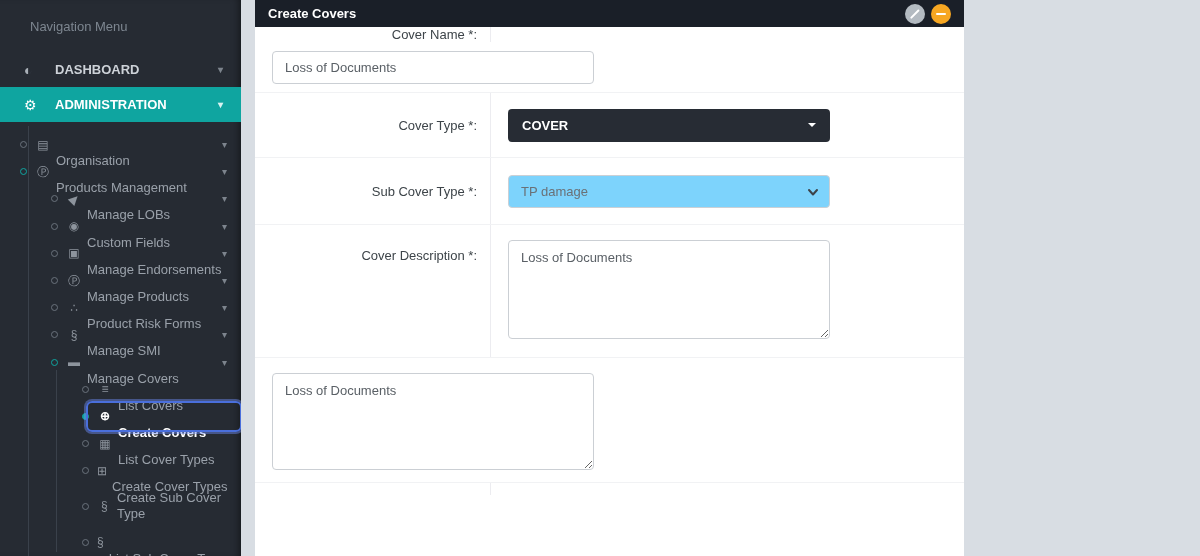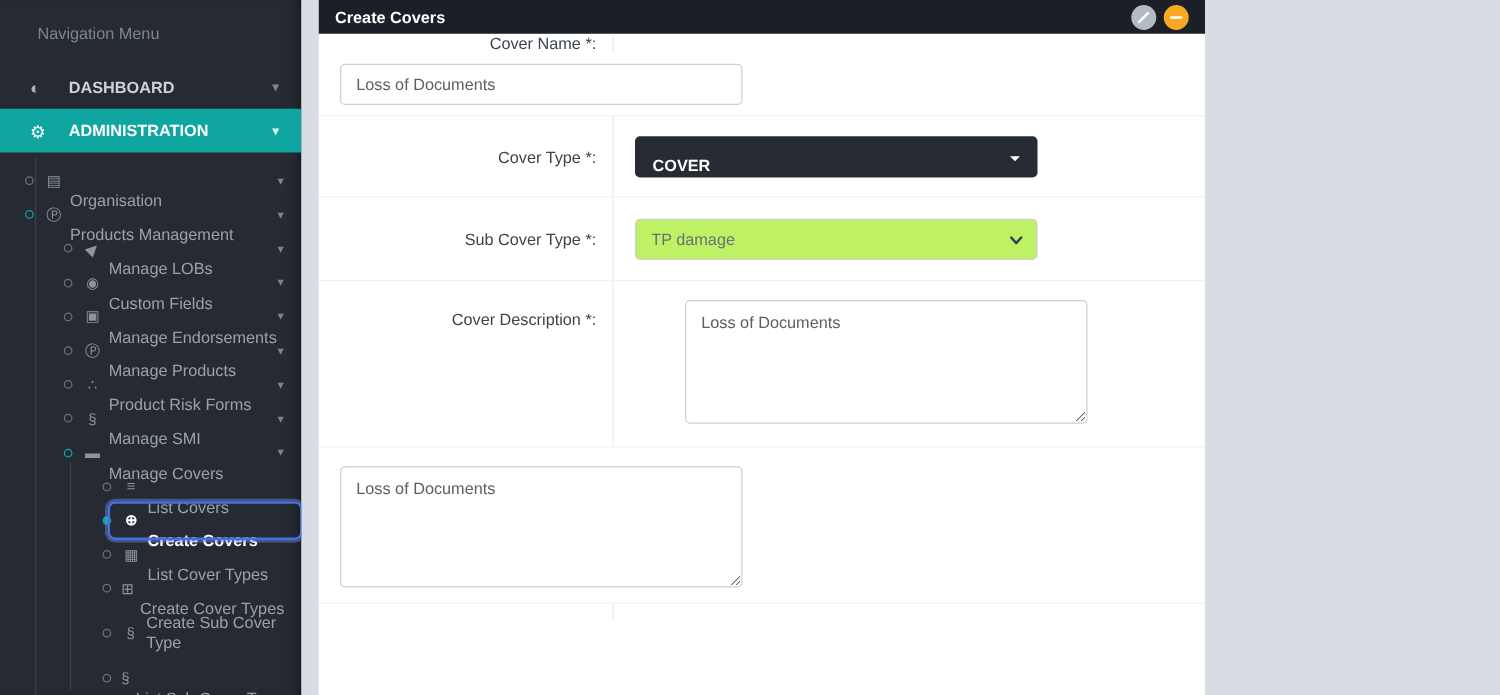--- a/index.html
+++ b/index.html
@@ -66,36 +66,36 @@
 
   .form-row { display:flex; border-bottom:1px solid #f1f2f4; }
   .label-col { width:236px; flex:0 0 auto; border-right:1px solid #ececf0;
     display:flex; align-items:center; justify-content:flex-end; padding-right:13px;
     font-size:13px; color:#3d4449; }
   .field-col { flex:1; display:flex; align-items:center; padding-left:17px; }
   .row-top .label-col { align-items:flex-start; padding-top:23px; }
   .row-top .field-col { align-items:flex-start; padding-top:15px; }
 
   .h61{height:61px;} .h66{height:66px;flex-direction:column;} .h65{height:65px;} .h67{height:67px;}
-  .h133{height:133px;gap:40px;} .h125{height:125px;} .h12{height:12px; border-bottom:none;}
+  .h133{height:133px;} .h125{height:125px;} .h12{height:12px; border-bottom:none;}
 
   .static-val { font-size:13px; color:#6b7177; margin-left:11px; }
 
   .txt-input { width:322px; height:33px; border:1px solid #cbcfd4; border-radius:4px;
     font-family:"Liberation Sans", sans-serif; font-size:13px; color:#5a6066; padding:0 12px; outline:none; }
 
   .dark-select { width:322px; height:33px; background:#272c34; border:none; border-radius:4px;
-    display:flex; padding:16px 14px; cursor:pointer; }
+    display:flex; align-items:center; padding:0 14px; cursor:pointer; }
   .dark-select .ds-label { color:#ffffff; font-size:13px; font-weight:bold; }
   .dark-select .ds-caret { margin-left:auto; width:0; height:0;
     border-left:4px solid transparent; border-right:4px solid transparent; border-top:4px solid #ffffff; }
 
   .sel-wrap { position:relative; width:322px; }
   .native-select { width:322px; height:33px; border:1px solid #cbd0d5; border-radius:4px;
-    -webkit-appearance:none; appearance:none; background:#bef264;
+    -webkit-appearance:none; appearance:none; background:#7dd3fc;
     font-family:"Liberation Sans", sans-serif; font-size:13px; color:#6a7076; padding:0 30px 0 12px; outline:none; }
   .sel-chevron { position:absolute; right:10px; top:10px; pointer-events:none; }
 
   .txt-area { width:322px; height:99px; border:1px solid #cbcfd4; border-radius:4px;
     font-family:"Liberation Sans", sans-serif; font-size:13px; color:#5a6066;
     padding:9px 12px; resize:both; outline:none; }
   .h125 .txt-area { height:97px; }
 </style>
 </head>
 <body>

